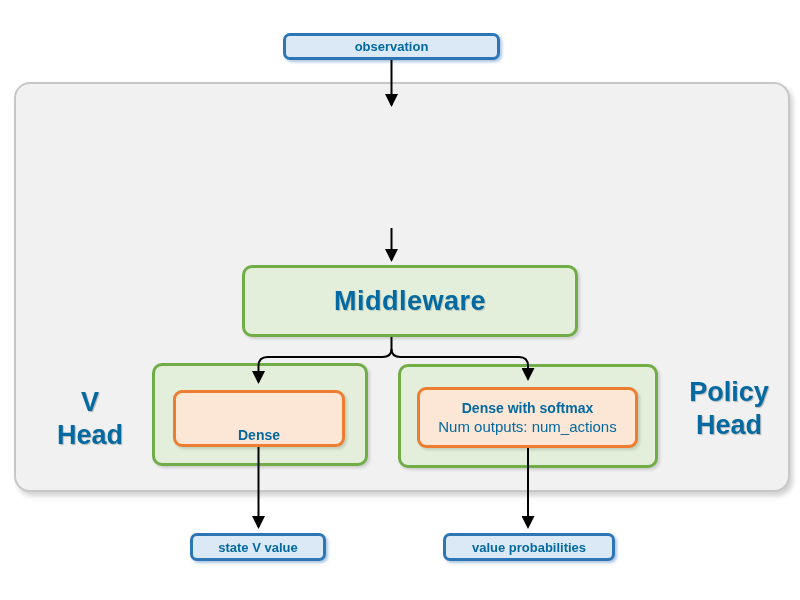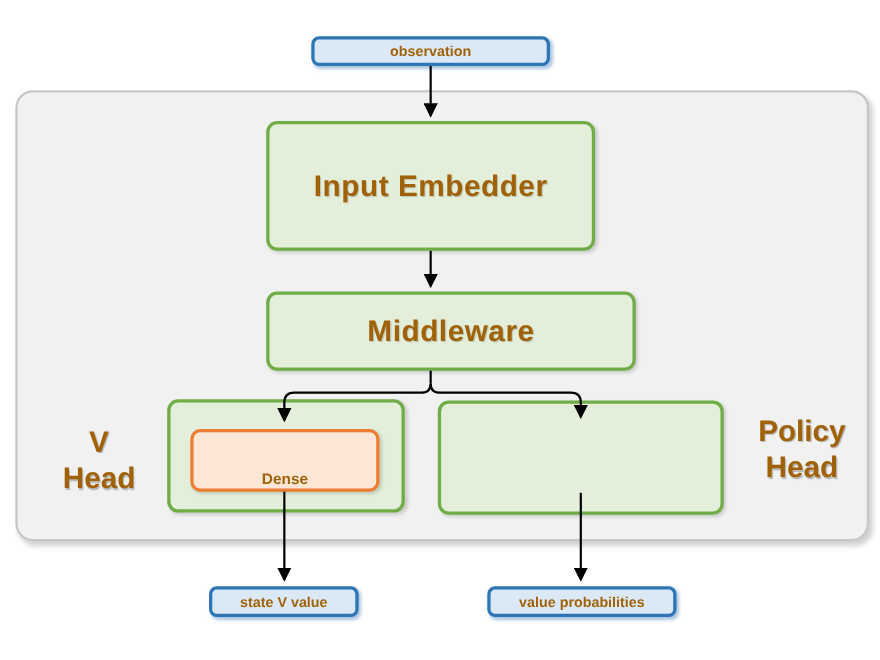--- a/index.html
+++ b/index.html
@@ -1,19 +1,19 @@
 <!DOCTYPE html>
 <html><head>
 <meta charset="utf-8">
 <style>
   html,body{margin:0;padding:0;background:#ffffff;}
   .stage{
     position:relative;width:800px;height:600px;background:#ffffff;
     font-family:"Liberation Sans",sans-serif;overflow:hidden;
-    color:#a16207;
+    color:#0369a1;
     padding-left:33px;
   }
   *{box-sizing:border-box;}
   .container{
     position:absolute;left:14px;top:82px;width:776px;height:410px;
     background:#f1f1f2;border:2px solid #c7c7c7;border-radius:16px;
     box-shadow:3px 4px 5px rgba(0,0,0,0.18);
   }
   .blue-box{
     position:absolute;background:#dbe9f6;border:3px solid #2e75b6;border-radius:7px;
@@ -48,42 +48,43 @@
 <body>
 
 <div class="stage">
 
   <div class="container"></div>
 
   <div class="blue-box" style="left:283px;top:33px;width:217px;height:27px;">
     <span>observation</span>
   </div>
 
-  <div class="green-box labelled" style="left:242px;top:110px;width:299px;height:118px;">
-    <span>Input Embedder</span>
-  </div>
 
   <div class="green-box labelled" style="left:242px;top:265px;width:336px;height:72px;">
     <span>Middleware</span>
   </div>
 
   <div class="head-label" style="left:25px;top:386px;">
     <div>V</div>
     <div>Head</div>
   </div>
   <div class="green-box" style="left:152px;top:363px;width:216px;height:103px;"></div>
   <div class="orange-box" style="left:173px;top:390px;width:172px;height:57px;justify-content:flex-end;">
     <div class="dense-title">Dense</div>
   </div>
 
   <div class="head-label" style="left:664px;top:376px;">
     <div>Policy</div>
     <div>Head</div>
   </div>
   <div class="green-box" style="left:398px;top:364px;width:260px;height:104px;"></div>
+  <div class="orange-box" style="left:417px;top:387px;width:221px;height:61px;">
+    <div class="dense-title">Dense with softmax</div>
+    <div class="dense-sub">Num outputs: num_actions</div>
+  </div>
 
   <div class="blue-box" style="left:190px;top:533px;width:136px;height:28px;">
     <span>state V value</span>
   </div>
   <div class="blue-box" style="left:443px;top:533px;width:172px;height:28px;">
     <span>value probabilities</span>
   </div>
 
   <svg class="arrows" viewBox="0 0 800 600">
     <defs>

